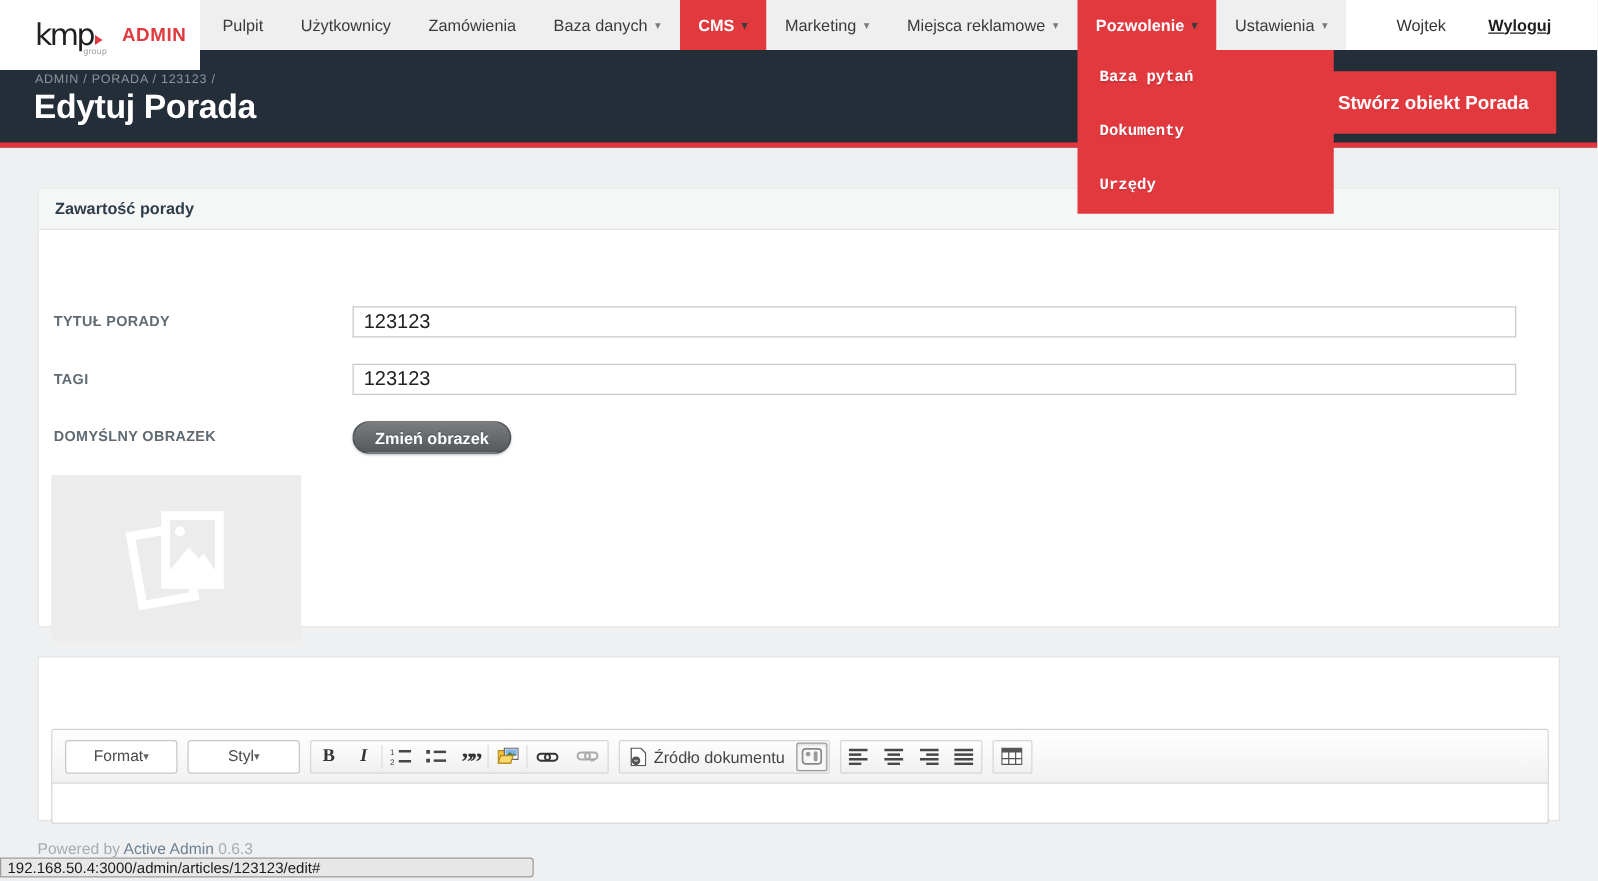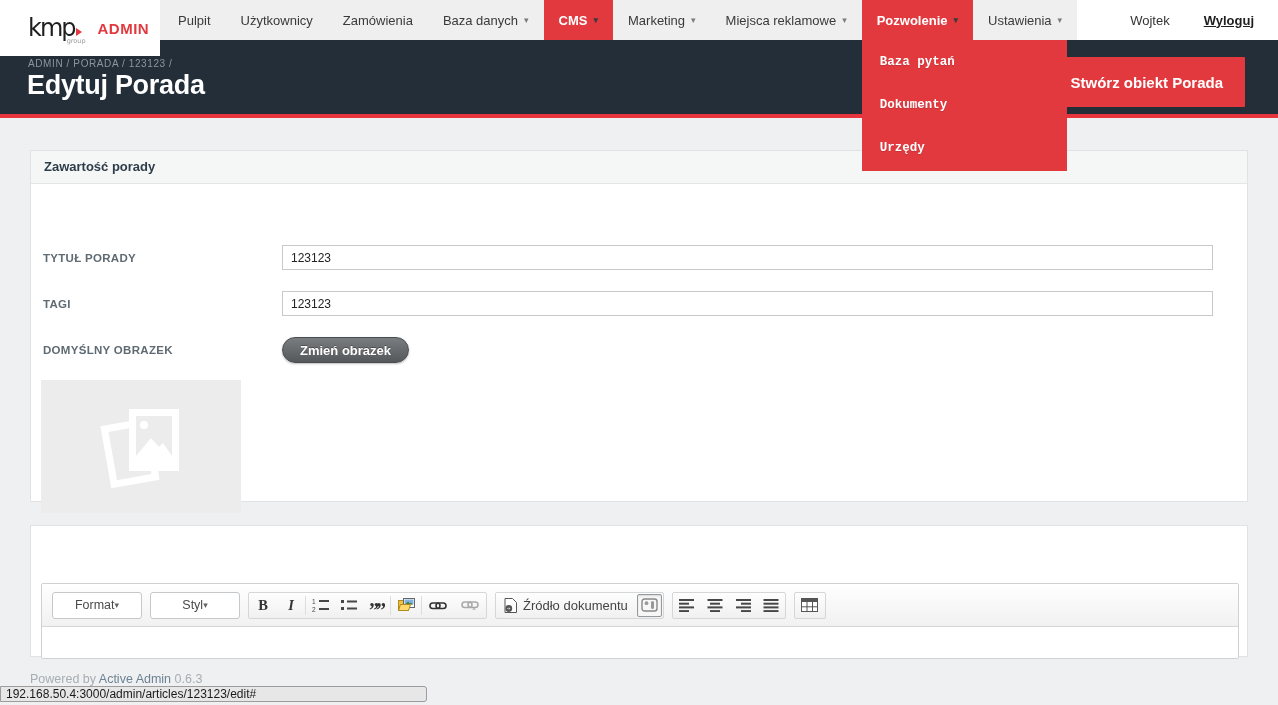--- a/index.html
+++ b/index.html
@@ -12,42 +12,42 @@
   .logo-area { width:160px; height:56px; background:#fff; display:flex; align-items:center; padding-left:28px; }
   .logo-kmp { position:relative; font-family:"DejaVu Sans", sans-serif; font-size:24px; font-weight:400; color:#1f1f1f; letter-spacing:-2px; line-height:1; }
   .logo-arrow { display:inline-block; width:0; height:0; border-top:4px solid transparent; border-bottom:4px solid transparent; border-left:6px solid #e2393f; margin-left:1px; }
   .logo-group { position:absolute; right:-4px; bottom:-4px; font-size:6.5px; letter-spacing:0; color:#9a9a9a; font-weight:400; }
   .logo-admin { font-size:15px; font-weight:800; color:#e2393f; margin-left:16px; letter-spacing:0.5px; }
   .menu { flex:0 0 auto; display:flex; background:#efefef; height:40px; padding-left:3px; }
   .nav-item { position:relative; display:flex; align-items:center; height:40px; padding:0 15px; font-size:13px; color:#3a3a3a; cursor:pointer; white-space:nowrap; }
   .nav-item .caret { font-size:9px; color:#7b7b7b; margin-left:6px; line-height:1; }
   .nav-item.active { background:#e2393f; color:#fff; font-weight:700; }
   .nav-item.active .caret { color:#3b3b3b; }
-  .user-area { flex:1; background:#fff; display:flex; align-items:center; justify-content:flex-end; padding-right:24px; gap:34px; }
+  .user-area { flex:1; background:#fff; display:flex; align-items:center; justify-content:flex-end; padding-right:37px; gap:34px; }
   .user-name { font-size:13px; color:#333; }
   .logout { font-size:13px; font-weight:700; color:#1f1f1f; text-decoration:underline; cursor:pointer; }
 
   
   .dropdown { position:absolute; top:40px; left:0; width:205px; height:131px; background:#e2393f; z-index:50;font-family:Liberation Mono, monospace; }
   .dropdown-item { height:43px; display:flex; align-items:center; padding-left:18px; color:#fff; font-size:12.5px; font-weight:700; text-shadow:0 1px 1px rgba(0,0,0,0.15); cursor:pointer; }
 
   
   .page-header { position:absolute; top:40px; left:0; width:1278px; height:78px; background:#242e39; border-bottom:4px solid #e8343c; z-index:10; }
   .breadcrumb { position:absolute; left:28px; top:18px; font-size:10px; color:#8d959c; letter-spacing:0.6px; }
   .page-title { position:absolute; left:27px; top:30px; font-size:27px; font-weight:800; color:#fff; letter-spacing:-0.3px; }
   .action-btn { position:absolute; right:33px; top:17px; height:50px; background:#e2393f; color:#fff; border:none; font-family:"Liberation Sans",sans-serif; font-size:15px; font-weight:700; padding:0 22px; cursor:pointer; border-radius:1px; }
 
   
   .panel { position:absolute; left:30px; width:1218px; background:#fff; border:1px solid #e0e2e3; }
   .panel-head { height:33px; line-height:32px; background:#f5f6f6; border-bottom:1px solid #e3e5e6; padding-left:13px; font-size:13px; font-weight:700; color:#2e3d4a; }
   .panel1 { top:150px; height:352px; }
   .panel2 { top:525px; height:132px; }
 
   .fld-label { position:absolute; left:12px; font-size:11.5px; font-weight:700; color:#5f6a72; letter-spacing:0.3px; }
-  .fld-input { position:absolute; left:251px; width:931px; height:25px; border:1px solid #c9c9c9; background:#fff; font-family:"Liberation Sans",sans-serif; font-size:12px; color:#222; padding:0 8px; }
+  .fld-input { position:absolute; left:251px; width:931px; height:25px; border:1px solid #c9c9c9; background:#fff; font-family:"Liberation Sans",sans-serif; font-size:16px; color:#222; padding:0 8px; }
   .img-btn { position:absolute; left:251px; top:152px; height:26px; padding:0 17px; border-radius:14px; border:1px solid #4a4d50; background:linear-gradient(#7a7d80,#55585b); color:#fff; font-family:"Liberation Sans",sans-serif; font-size:13px; font-weight:700; text-shadow:0 -1px 0 rgba(0,0,0,0.3); box-shadow:0 1px 2px rgba(0,0,0,0.25); cursor:pointer; }
   .img-placeholder { position:absolute; left:10px; top:196px; width:200px; height:133px; background:#ececec; display:flex; align-items:center; justify-content:center; }
 
   
   .editor { position:absolute; left:10px; top:57px; width:1198px; height:76px; border:1px solid #cfd2d3; background:#fff; border-radius:2px; overflow:hidden; }
   .toolbar { position:absolute; top:0; left:0; right:0; height:43px; background:linear-gradient(#ffffff,#f1f1f1); border-bottom:1px solid #d4d6d7; display:flex; align-items:center; padding-left:10px; gap:8px; }
   .editor-content { position:absolute; top:44px; left:0; right:0; bottom:0; background:#fff; }
   .tb-select { width:90px; height:27px; border:1px solid #c5c8ca; border-radius:3px; background:#fff; display:flex; align-items:center; justify-content:center; padding:0 0; font-size:12.5px; color:#4a4a4a; cursor:pointer; }
   .tb-select .caret { font-size:9px; color:#666; }
   .tb-group { display:flex; align-items:stretch; height:27px; border:1px solid #d4d6d7; border-radius:2px; background:linear-gradient(#fefefe,#f0f0f0); }

